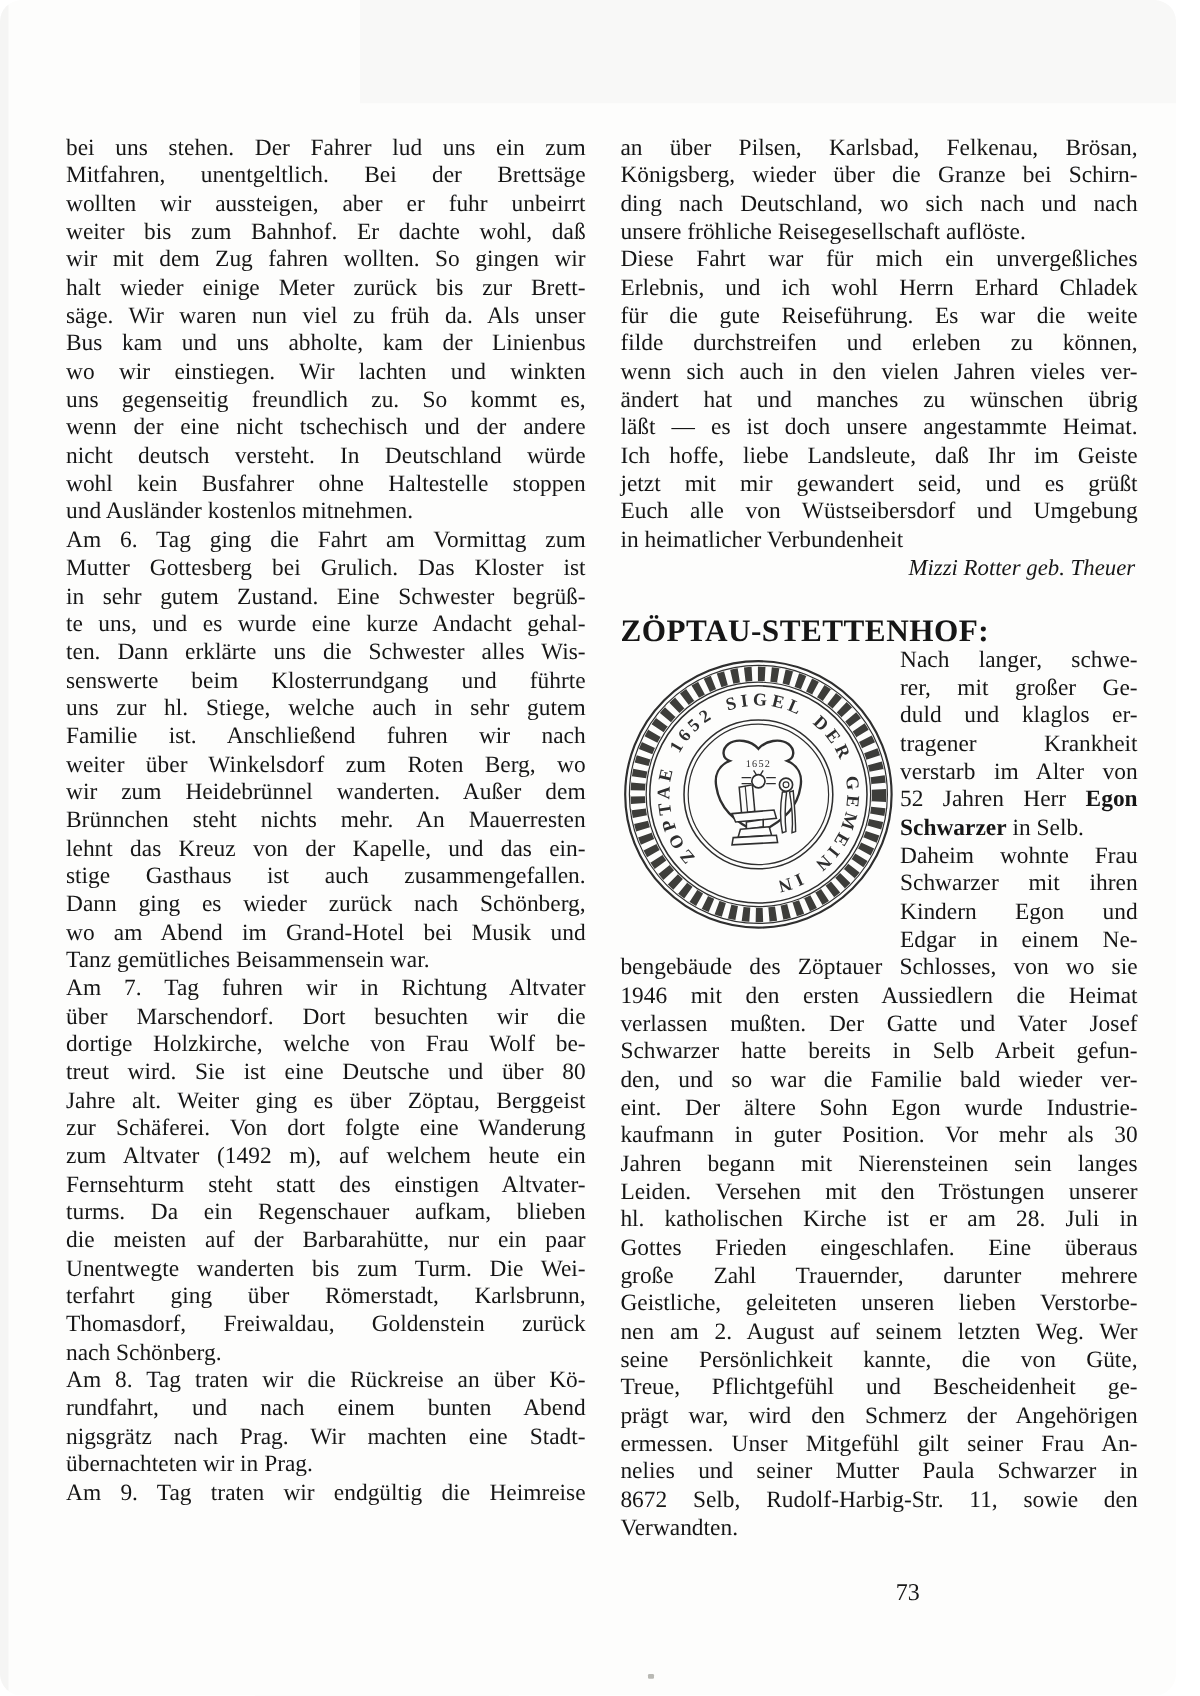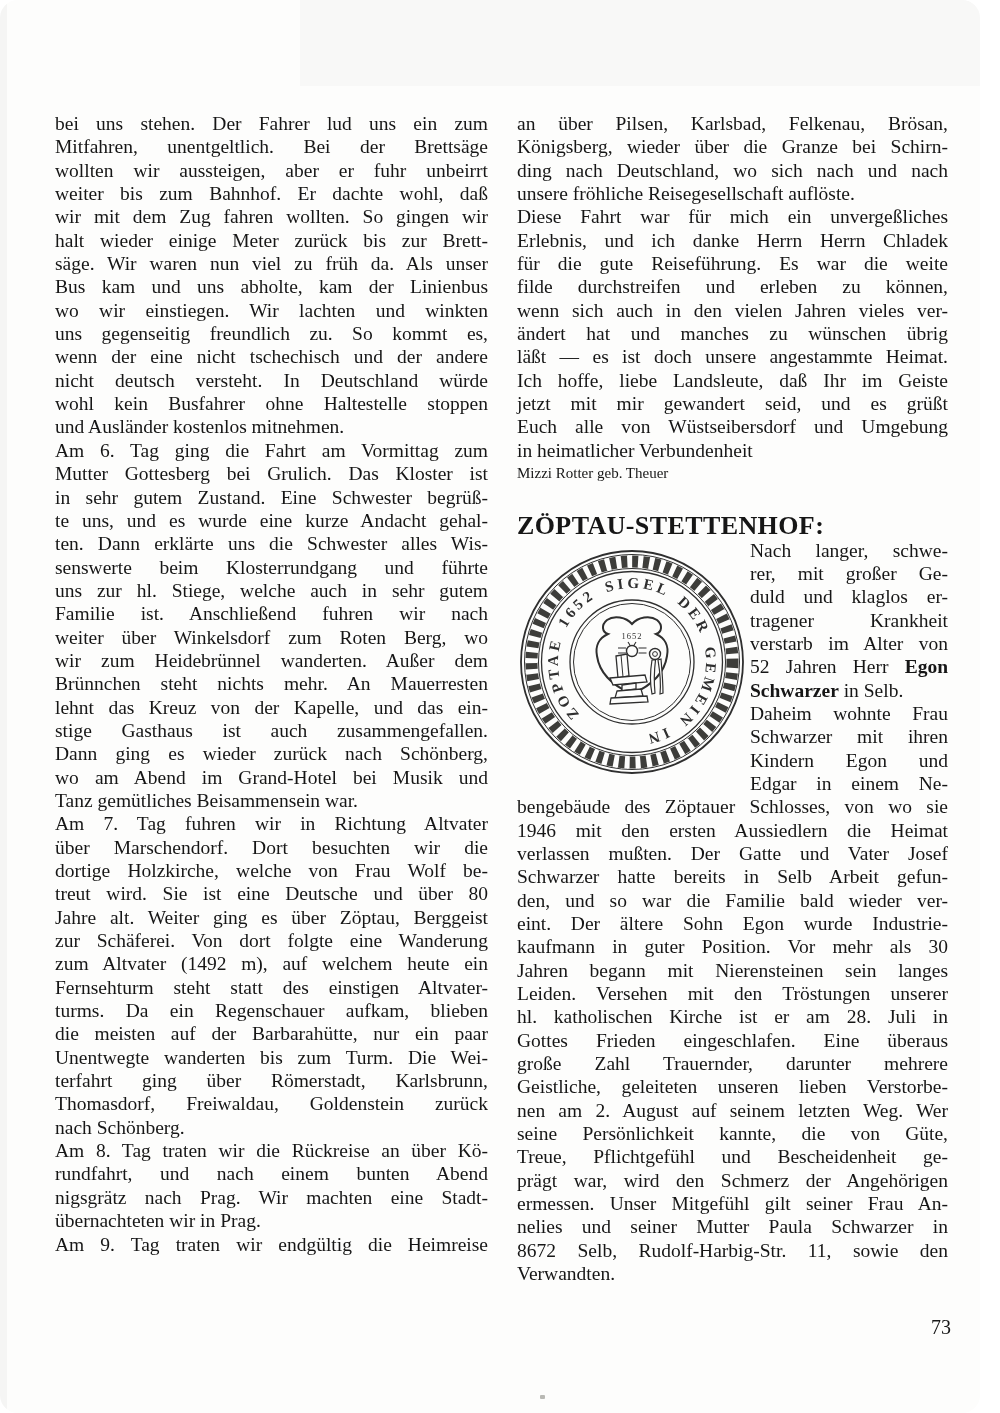--- a/index.html
+++ b/index.html
@@ -13,29 +13,29 @@
     border-radius:18px;
   }
   .shade-top{position:absolute;left:300px;top:0;width:700px;height:86px;background:rgba(60,60,55,0.025);}
   .shade-left{position:absolute;left:0;top:0;width:7px;height:1413px;background:rgba(60,60,55,0.04);}
   .col{position:absolute;top:112px;font-size:19.5px;line-height:23.35px;}
   .col-left{left:55px;width:433px;}
   .col-right{left:517px;width:431px;}
   .para{margin:0;}
   .line{text-align:justify;text-align-last:justify;white-space:normal;}
   .line.last{text-align-last:left;}
-  .signature{line-height:23.35px;font-size:15px;padding-right:2px;}
+  .signature{font-style:italic;text-align:right;line-height:23.35px;font-size:19px;padding-right:2px;}
   .heading{
     font-size:26px;font-weight:bold;letter-spacing:.4px;
     margin:26px 0 0 0;line-height:27px;font-family:inherit;
   }
   .obituary{overflow:visible;}
   .seal-float{float:left;width:233px;height:252px;}
   .seal-float svg{display:block;margin-top:5px;}
-  .pagenum{position:absolute;left:520px;top:1316px;width:431px;text-align:right;font-size:20px;line-height:23px;}
+  .pagenum{position:absolute;left:541px;top:1316px;width:431px;text-align:center;font-size:20px;line-height:23px;}
   .speck{position:absolute;left:540px;top:1395px;width:5px;height:4px;background:#b9b9b4;border-radius:1px;}
   b{font-weight:bold;}
 </style>
 </head>
 <body>
 
 <div class="page">
   <div class="shade-top"></div>
   <div class="shade-left"></div>
 
@@ -104,21 +104,21 @@
   <div class="col col-right">
     <div>
         <div class="para">
           <div class="line">an über Pilsen, Karlsbad, Felkenau, Brösan,</div>
           <div class="line">Königsberg, wieder über die Granze bei Schirn-</div>
           <div class="line">ding nach Deutschland, wo sich nach und nach</div>
           <div class="line last">unsere fröhliche Reisegesellschaft auflöste.</div>
         </div>
         <div class="para">
           <div class="line">Diese Fahrt war für mich ein unvergeßliches</div>
-          <div class="line">Erlebnis, und ich danke Herrn Herrn Chladek</div>
+          <div class="line">Erlebnis, und ich wohl Herrn Erhard Chladek</div>
           <div class="line">für die gute Reiseführung. Es war die weite</div>
           <div class="line">filde durchstreifen und erleben zu können,</div>
           <div class="line">wenn sich auch in den vielen Jahren vieles ver-</div>
           <div class="line">ändert hat und manches zu wünschen übrig</div>
           <div class="line">läßt — es ist doch unsere angestammte Heimat.</div>
           <div class="line">Ich hoffe, liebe Landsleute, daß Ihr im Geiste</div>
           <div class="line">jetzt mit mir gewandert seid, und es grüßt</div>
           <div class="line">Euch alle von Wüstseibersdorf und Umgebung</div>
           <div class="line last">in heimatlicher Verbundenheit</div>
         </div>

